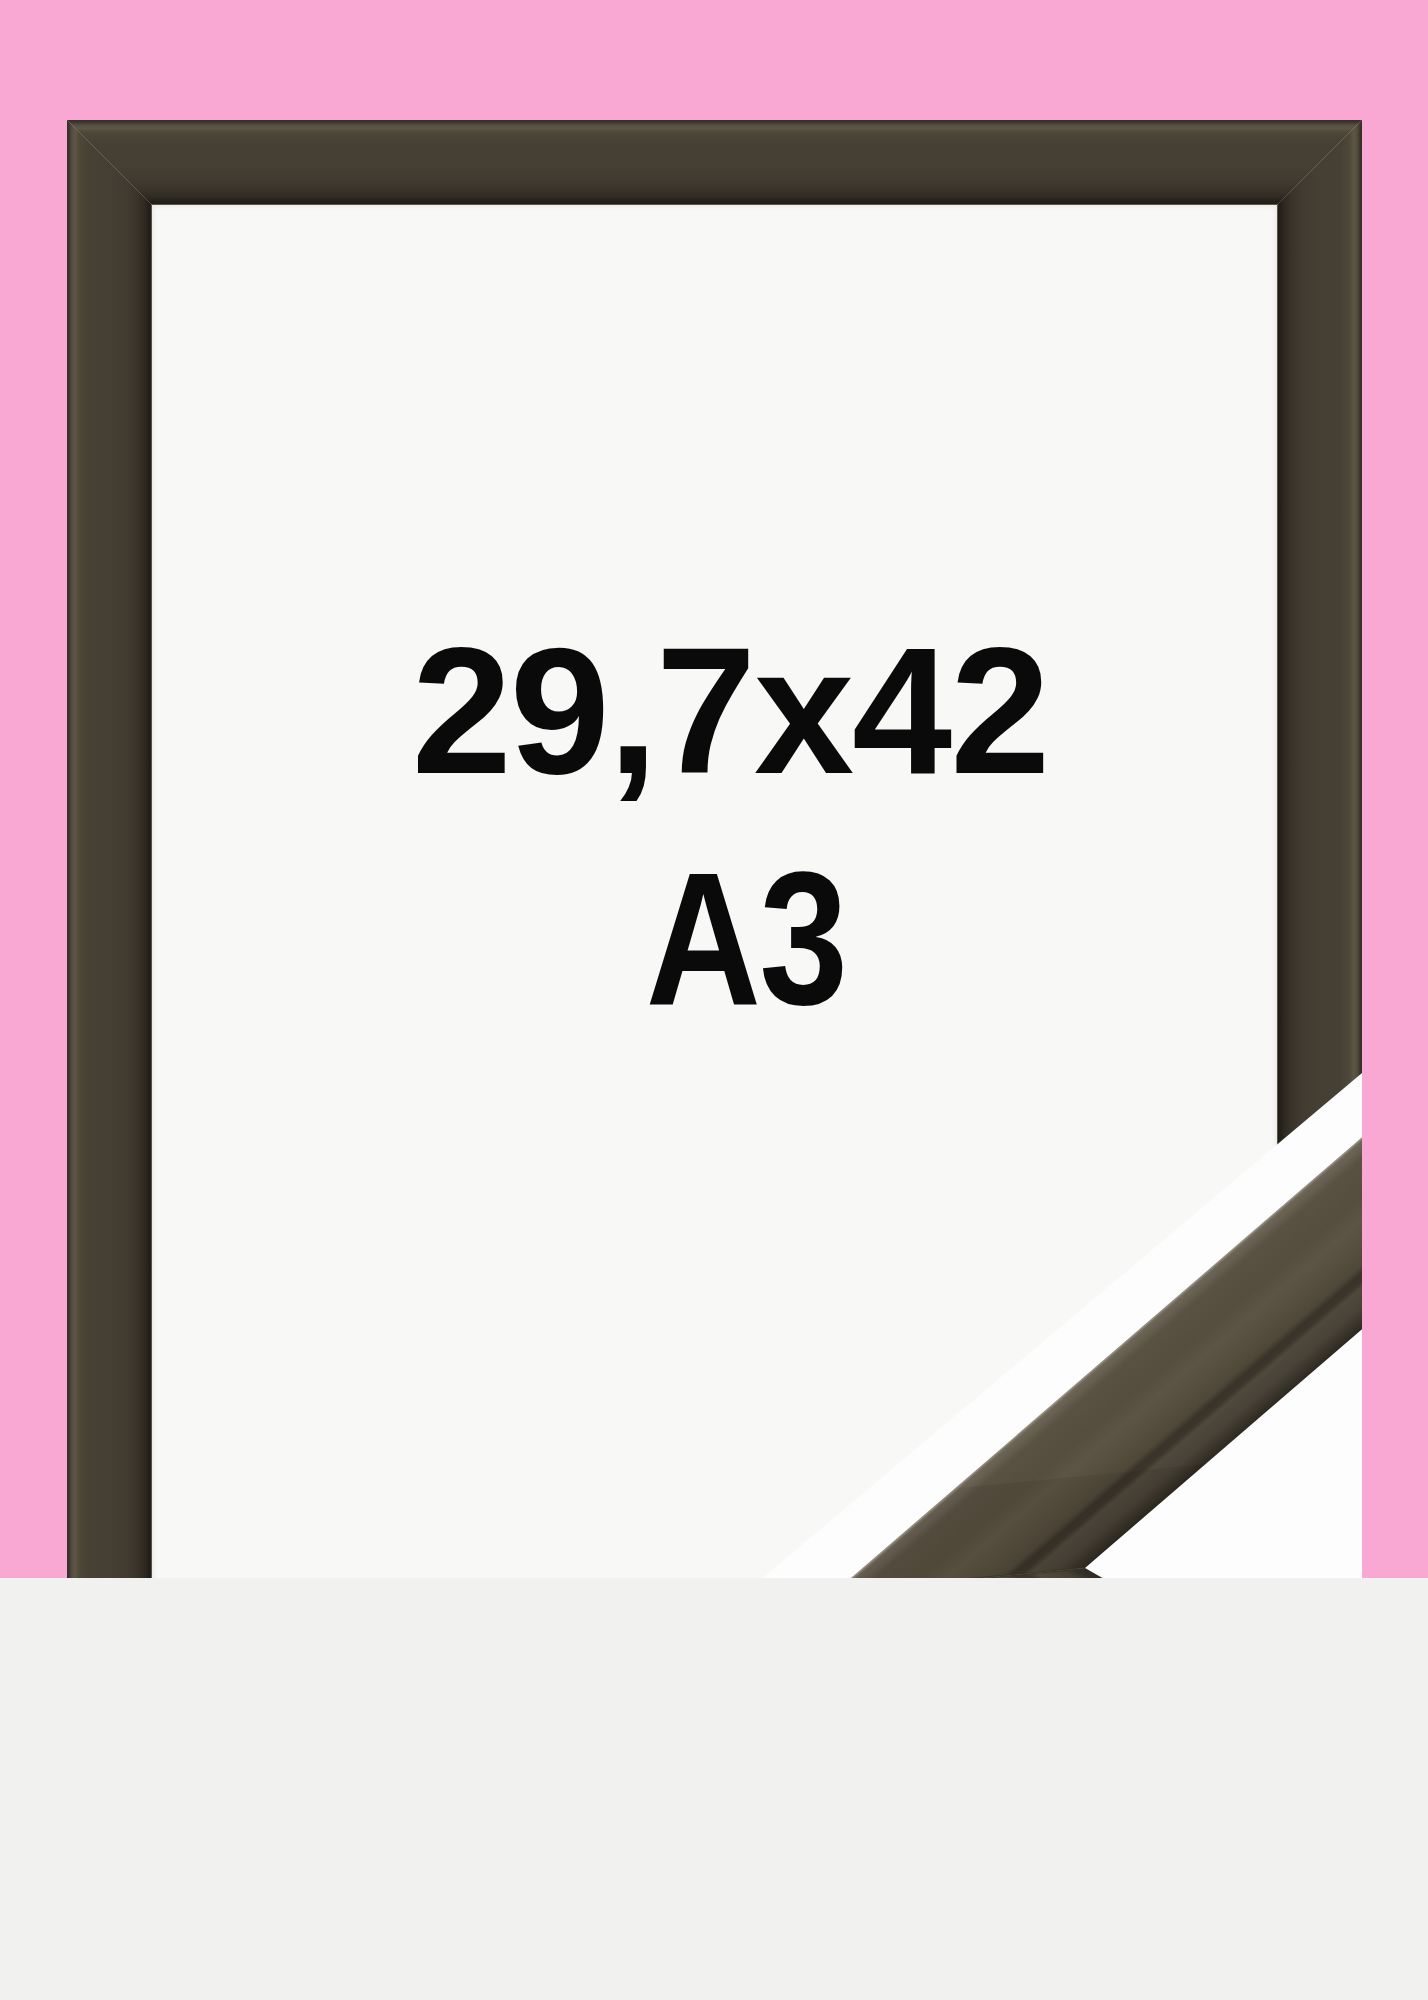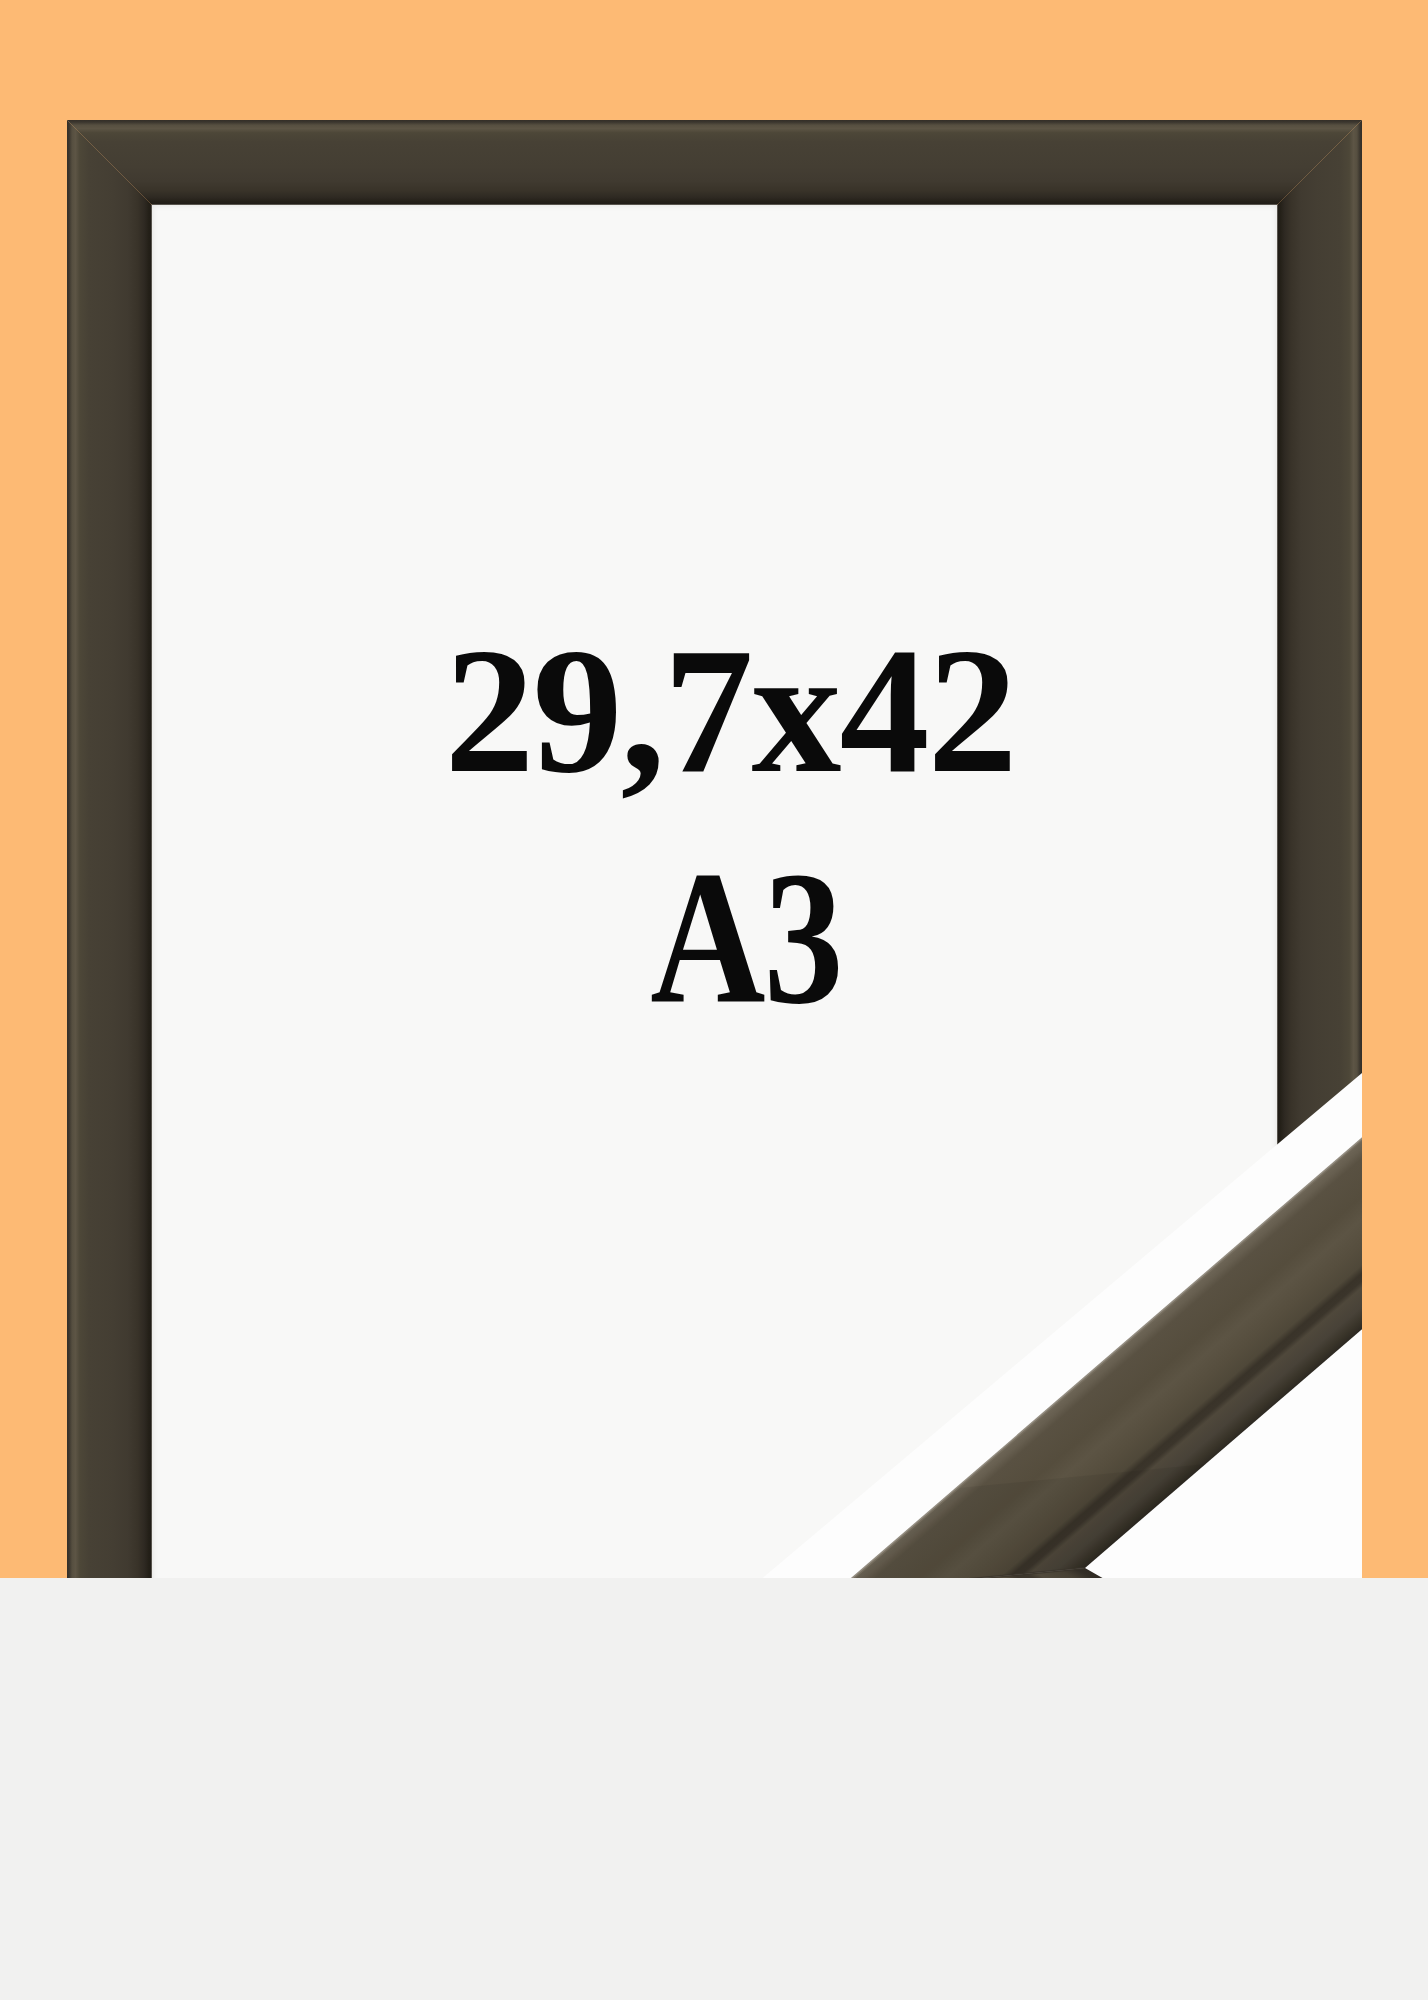--- a/index.html
+++ b/index.html
@@ -1,21 +1,21 @@
 <!DOCTYPE html>
 <html><head>
 <meta charset="utf-8">
 <style>
   html,body{margin:0;padding:0;background:#f1f1f0;}
   #stage{
     position:relative;
     width:1428px;height:1578px;
     overflow:hidden;
-    background:#fdba74;
-    font-family:Liberation Serif, serif;
+    background:#f9a8d4;
+    font-family:Liberation Sans, sans-serif;
   }
   
   #frame-area{
     position:absolute;left:67px;top:120px;width:1295px;height:1757px;
   }
   .member{position:absolute;}
   #member-top{
     left:0;top:0;width:1295px;height:85px;
     background:linear-gradient(180deg,
       #332e27 0%,#3b362e 2.5%,#564f40 6%,#5d5545 10%,#4d4738 15%,

